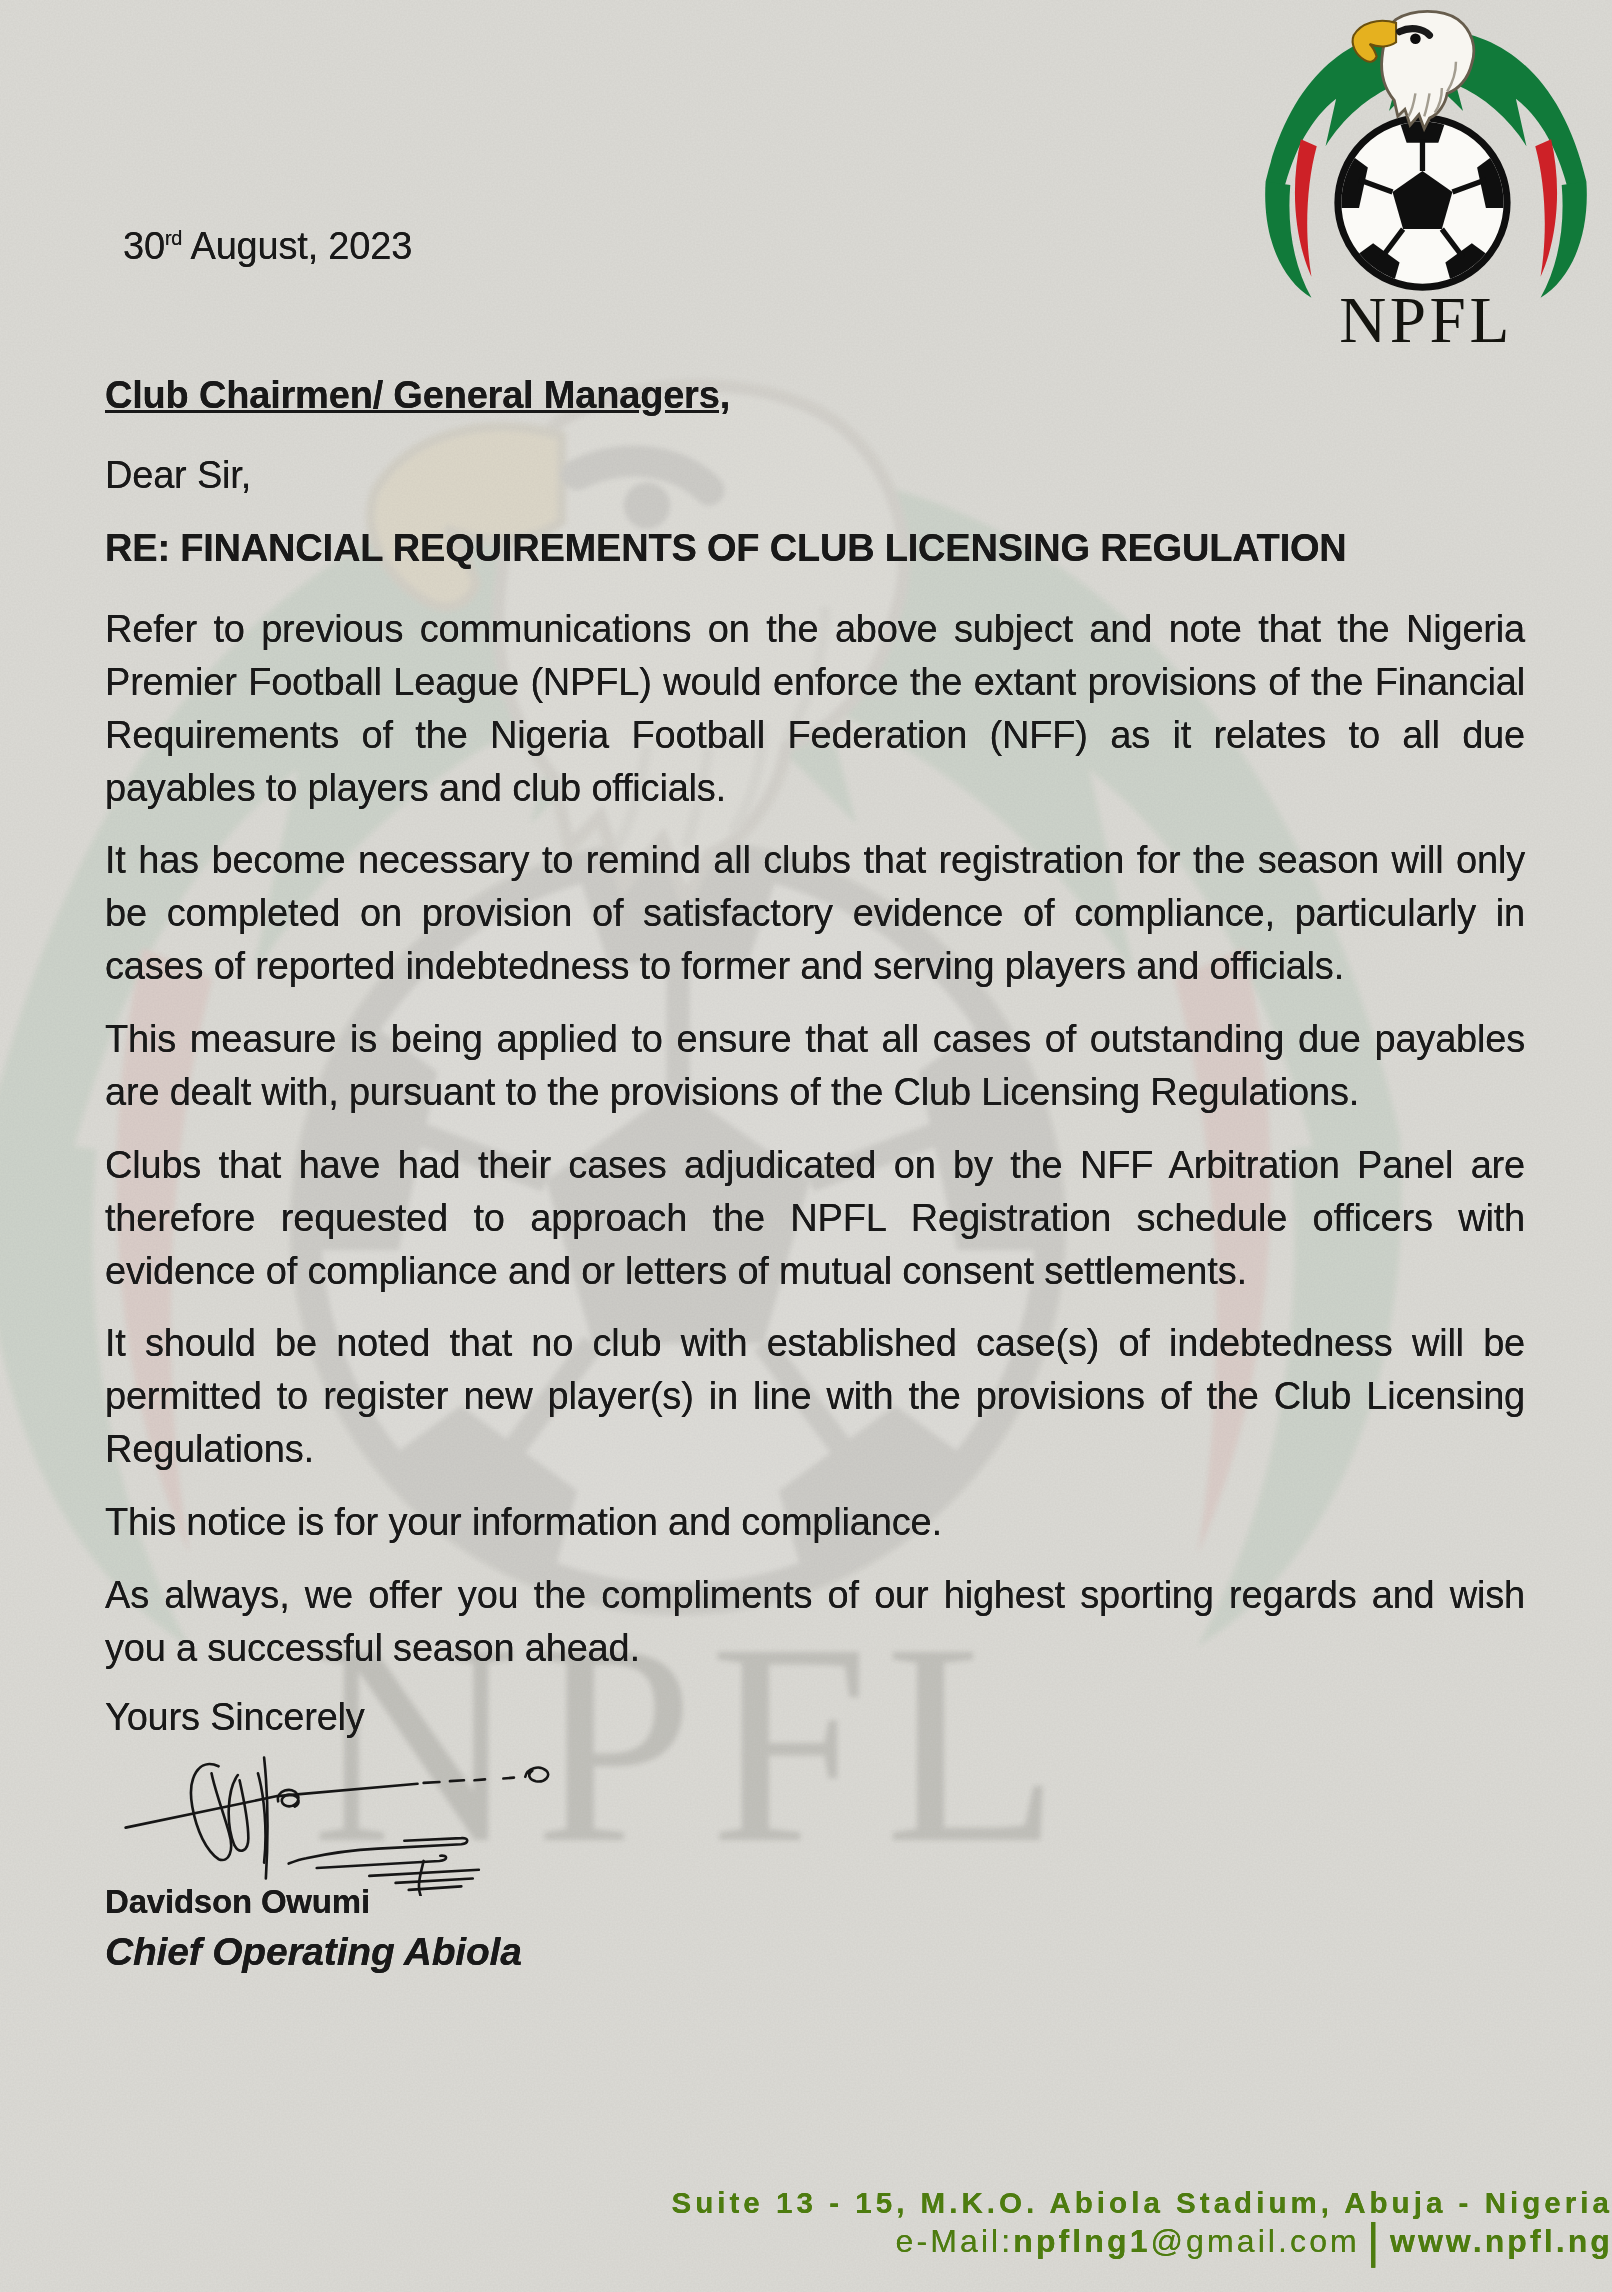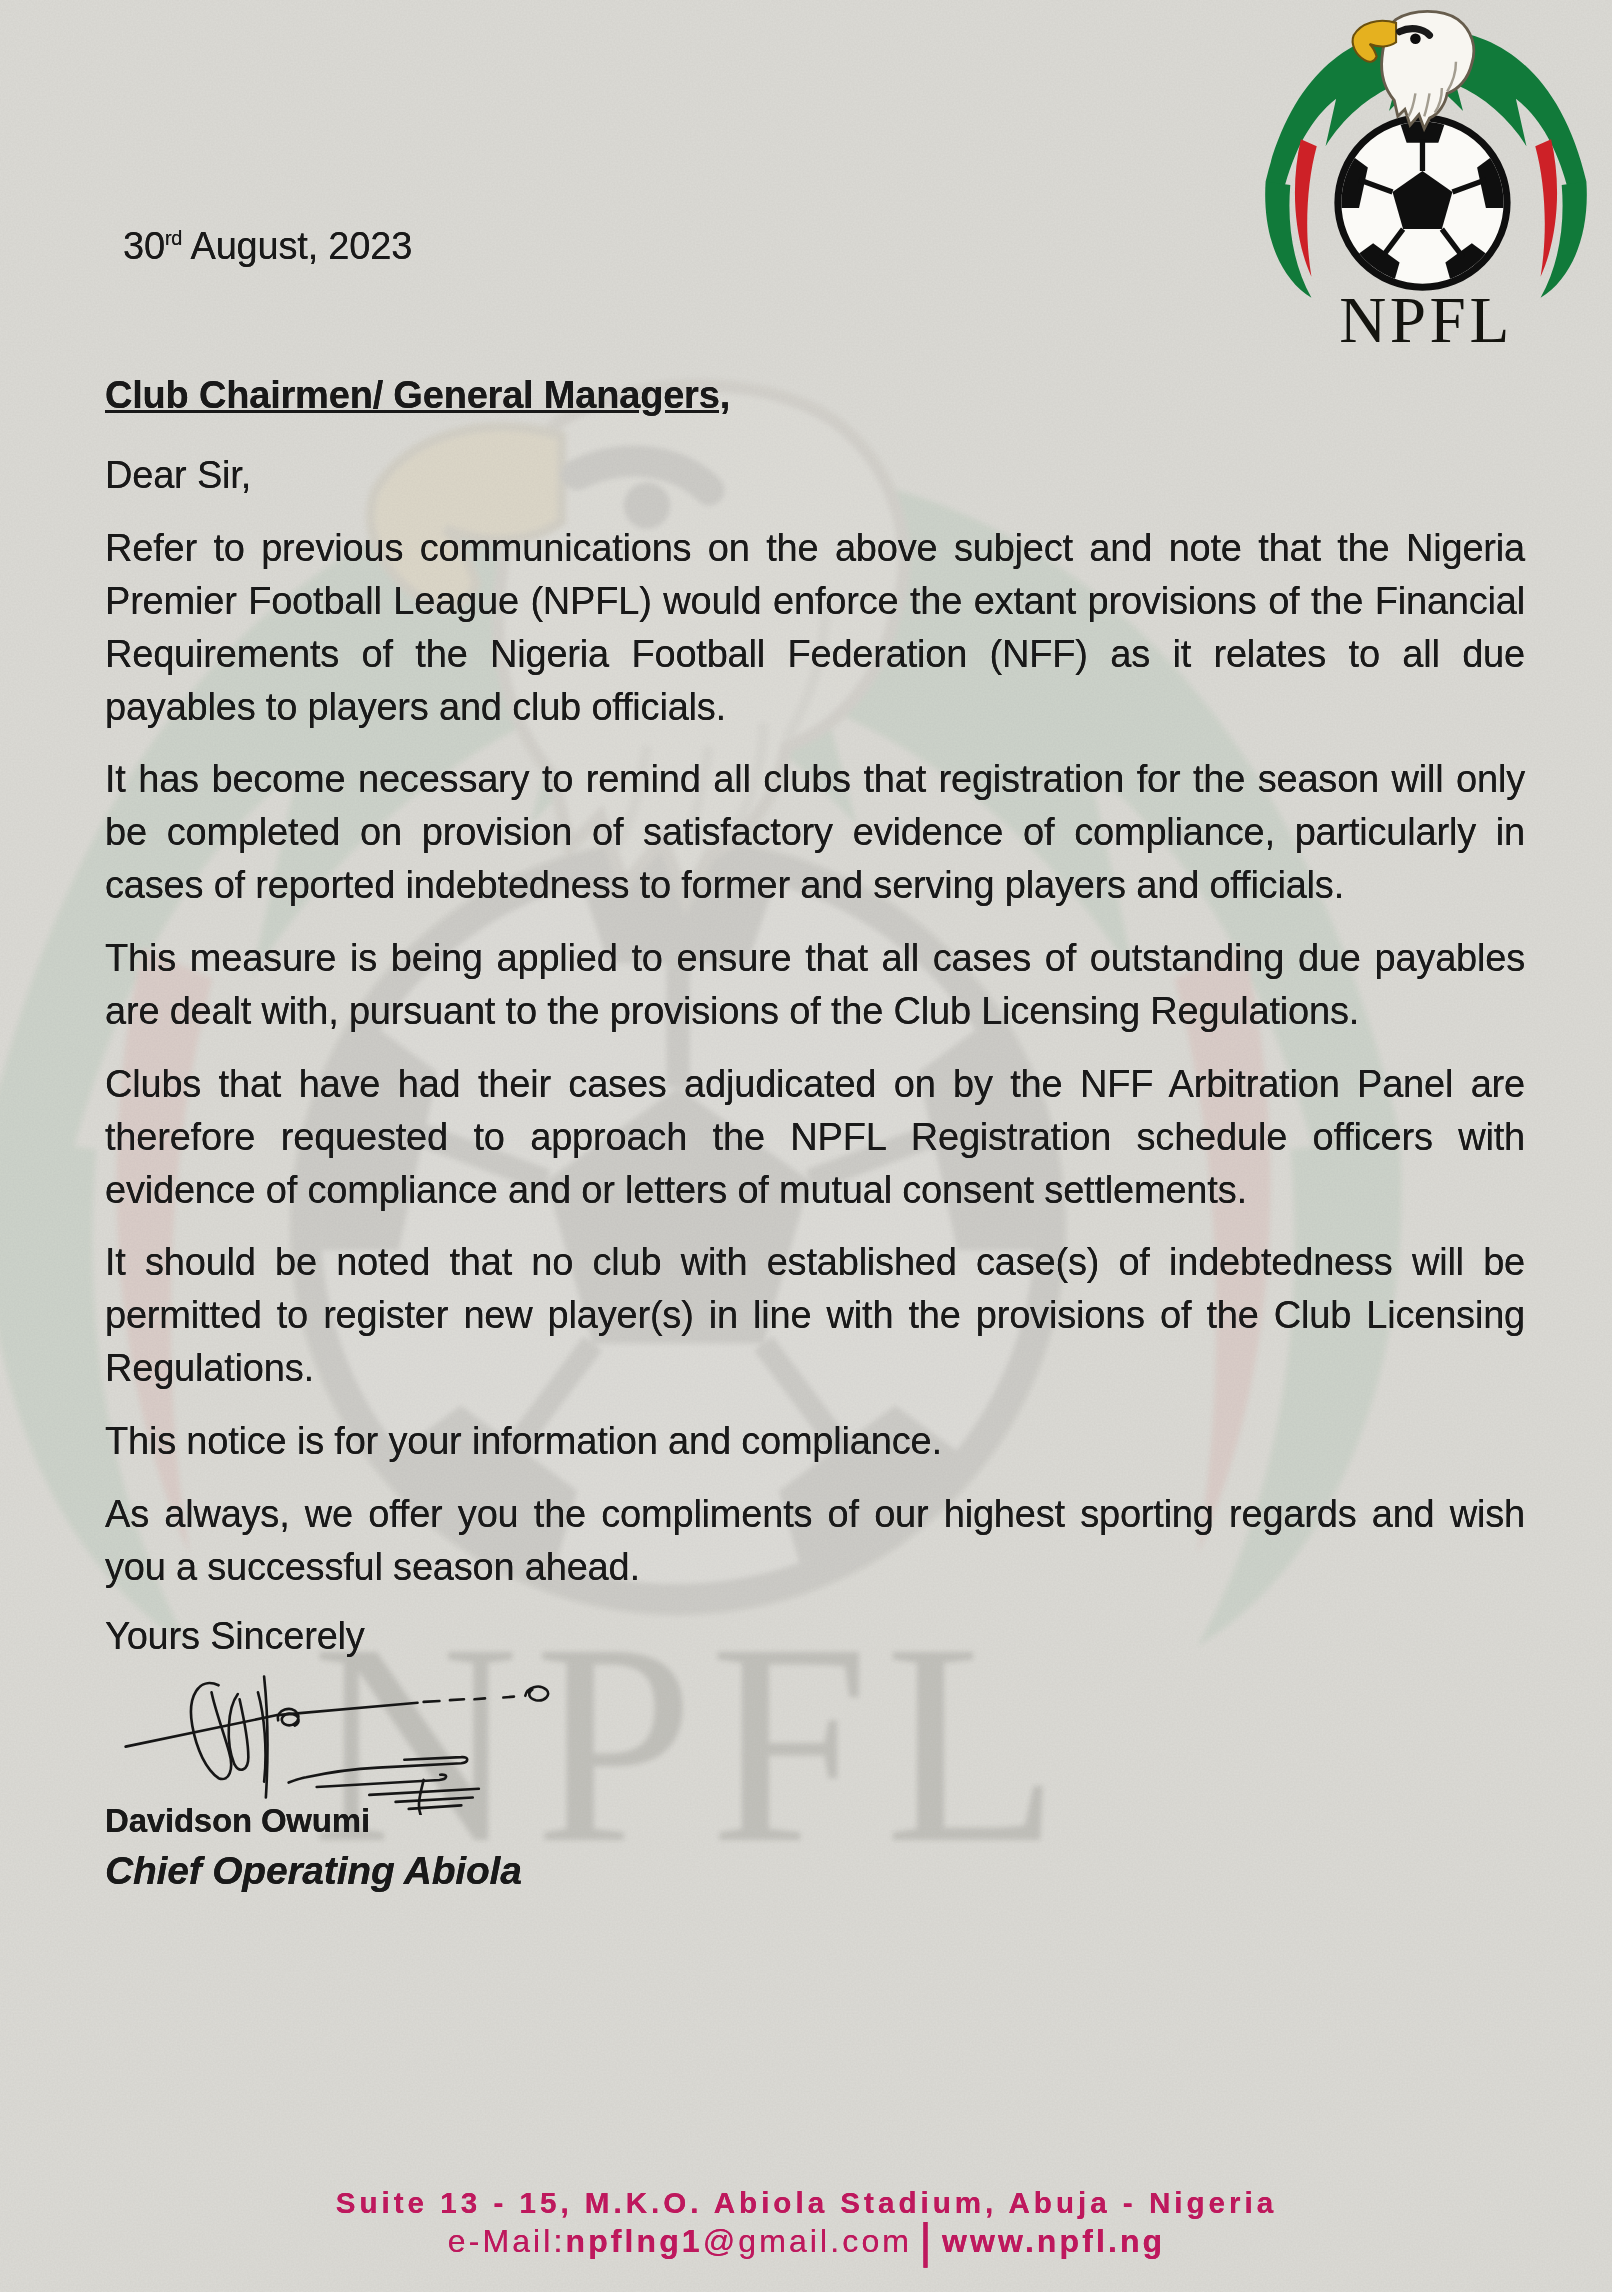--- a/index.html
+++ b/index.html
@@ -41,21 +41,21 @@
   .salutation{margin-bottom:19.7px !important;}
   .subject{font-weight:bold;margin-bottom:28px !important;}
   .para{text-align:justify;margin-bottom:19.7px !important;}
   .para.last{margin-bottom:16px !important;}
   .valediction{margin:0;}
   .signature{display:block;margin:3.6px 0 -19.7px 5.4px;}
   .sig-name{font-size:33px;font-weight:bold;line-height:50px;}
   .sig-title{font-size:39px;font-weight:bold;font-style:italic;line-height:50px;}
   .footer{
     position:absolute;left:0;top:2186px;width:100%;
-    text-align:center;color:#be185d;
+    text-align:right;color:#4d7c0f;
     text-shadow:0 0 0.4px currentColor;
   }
   .f1{font-size:29.6px;font-weight:bold;letter-spacing:4px;}
   .f2{font-size:32px;letter-spacing:3.1px;margin-top:2.7px;}
   .f2 .b{font-weight:bold;}
   .pipe{font-weight:bold;display:inline-block;transform:scaleY(1.5);margin:0 9px;}
 </style>
 </head>
 <body>
 
@@ -131,20 +131,21 @@
   <svg class="crest-logo" viewBox="0 0 202 200">
     <use href="#crest"></use>
     <text class="crest-text" x="101" y="191">NPFL</text>
   </svg>
 
   <div class="content">
     <p class="date"><span>30</span><sup>rd</sup><span> August, 2023</span></p>
 
     <p class="recipient-bold">Club Chairmen/ General Managers,</p>
     <p class="salutation">Dear Sir,</p>
+    <p class="subject">RE: FINANCIAL REQUIREMENTS OF CLUB LICENSING REGULATION</p>
 
     <p class="para">Refer to previous communications on the above subject and note that the Nigeria Premier Football League (NPFL) would enforce the extant provisions of the Financial Requirements of the Nigeria Football Federation (NFF) as it relates to all due payables to players and club officials.</p>
     <p class="para">It has become necessary to remind all clubs that registration for the season will only be completed on provision of satisfactory evidence of compliance, particularly in cases of reported indebtedness to former and serving players and officials.</p>
     <p class="para">This measure is being applied to ensure that all cases of outstanding due payables are dealt with, pursuant to the provisions of the Club Licensing Regulations.</p>
     <p class="para">Clubs that have had their cases adjudicated on by the NFF Arbitration Panel are therefore requested to approach the NPFL Registration schedule officers with evidence of compliance and or letters of mutual consent settlements.</p>
     <p class="para">It should be noted that no club with established case(s) of indebtedness will be permitted to register new player(s) in line with the provisions of the Club Licensing Regulations.</p>
     <p class="para">This notice is for your information and compliance.</p>
     <p class="para last">As always, we offer you the compliments of our highest sporting regards and wish you a successful season ahead.</p>
 
     <p class="valediction">Yours Sincerely</p>

